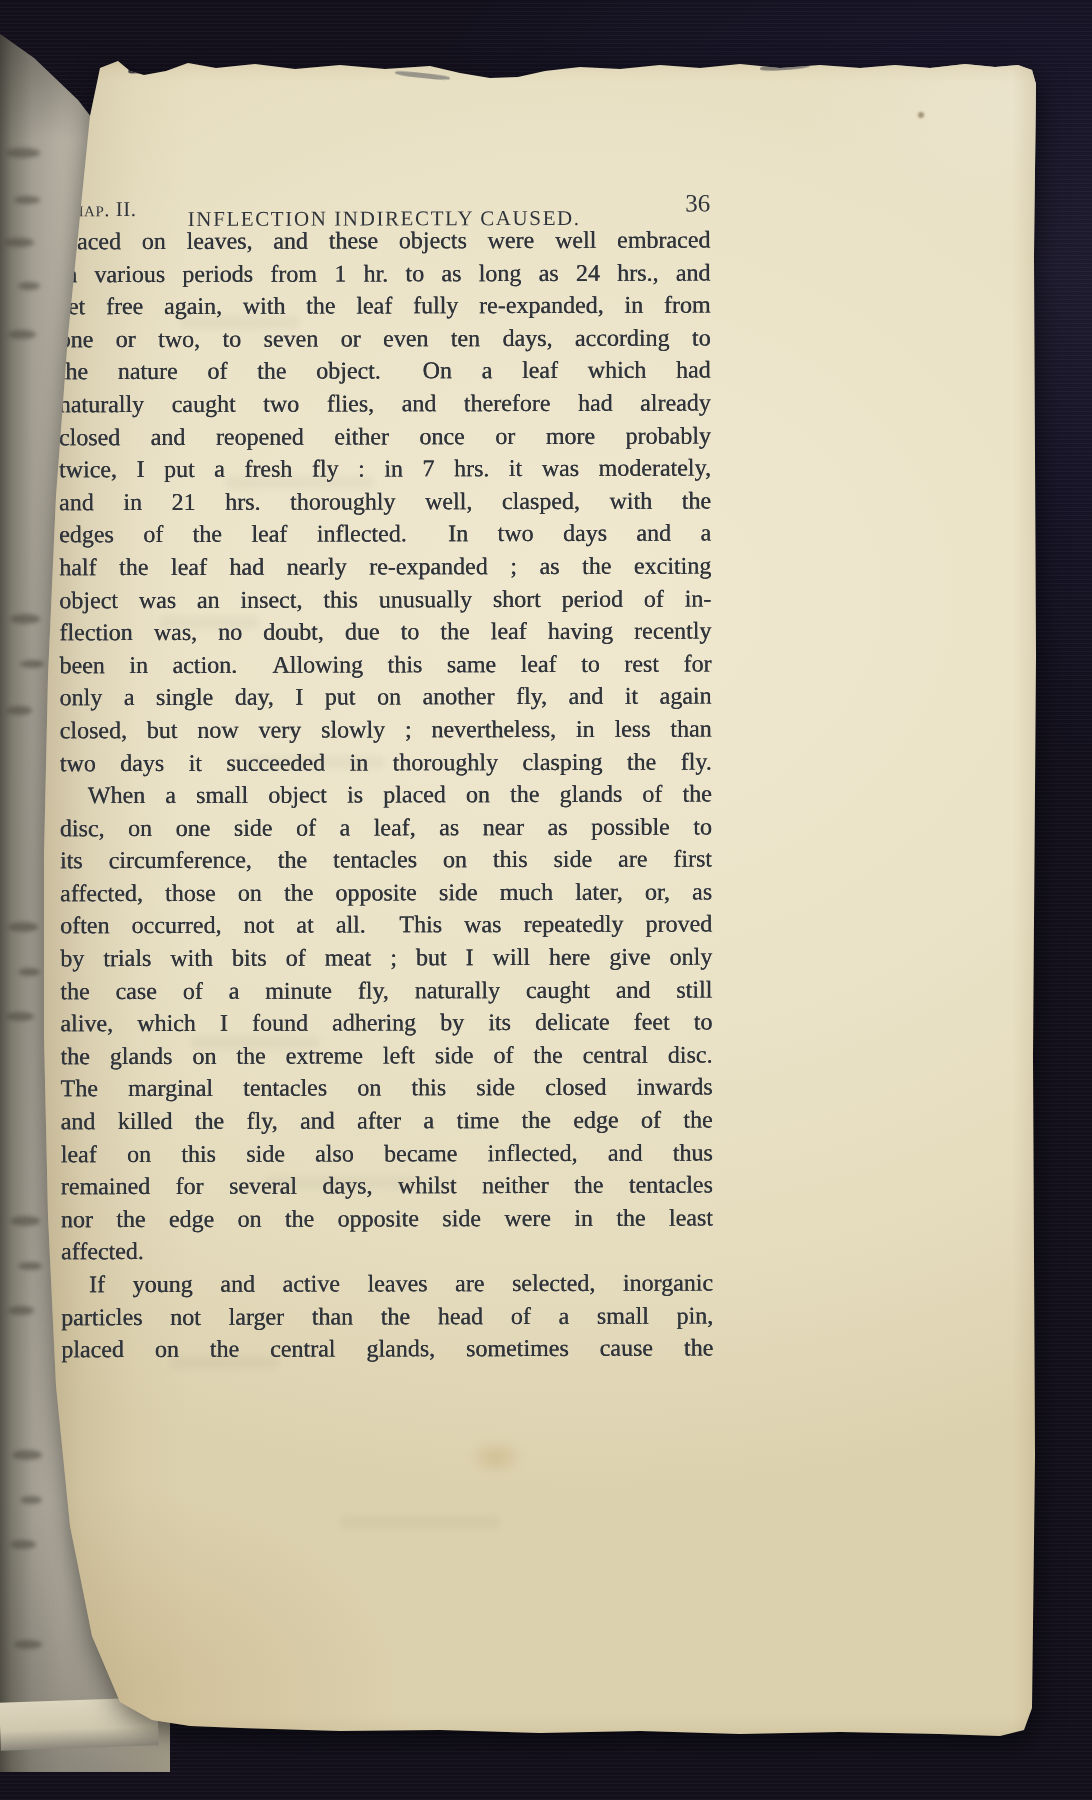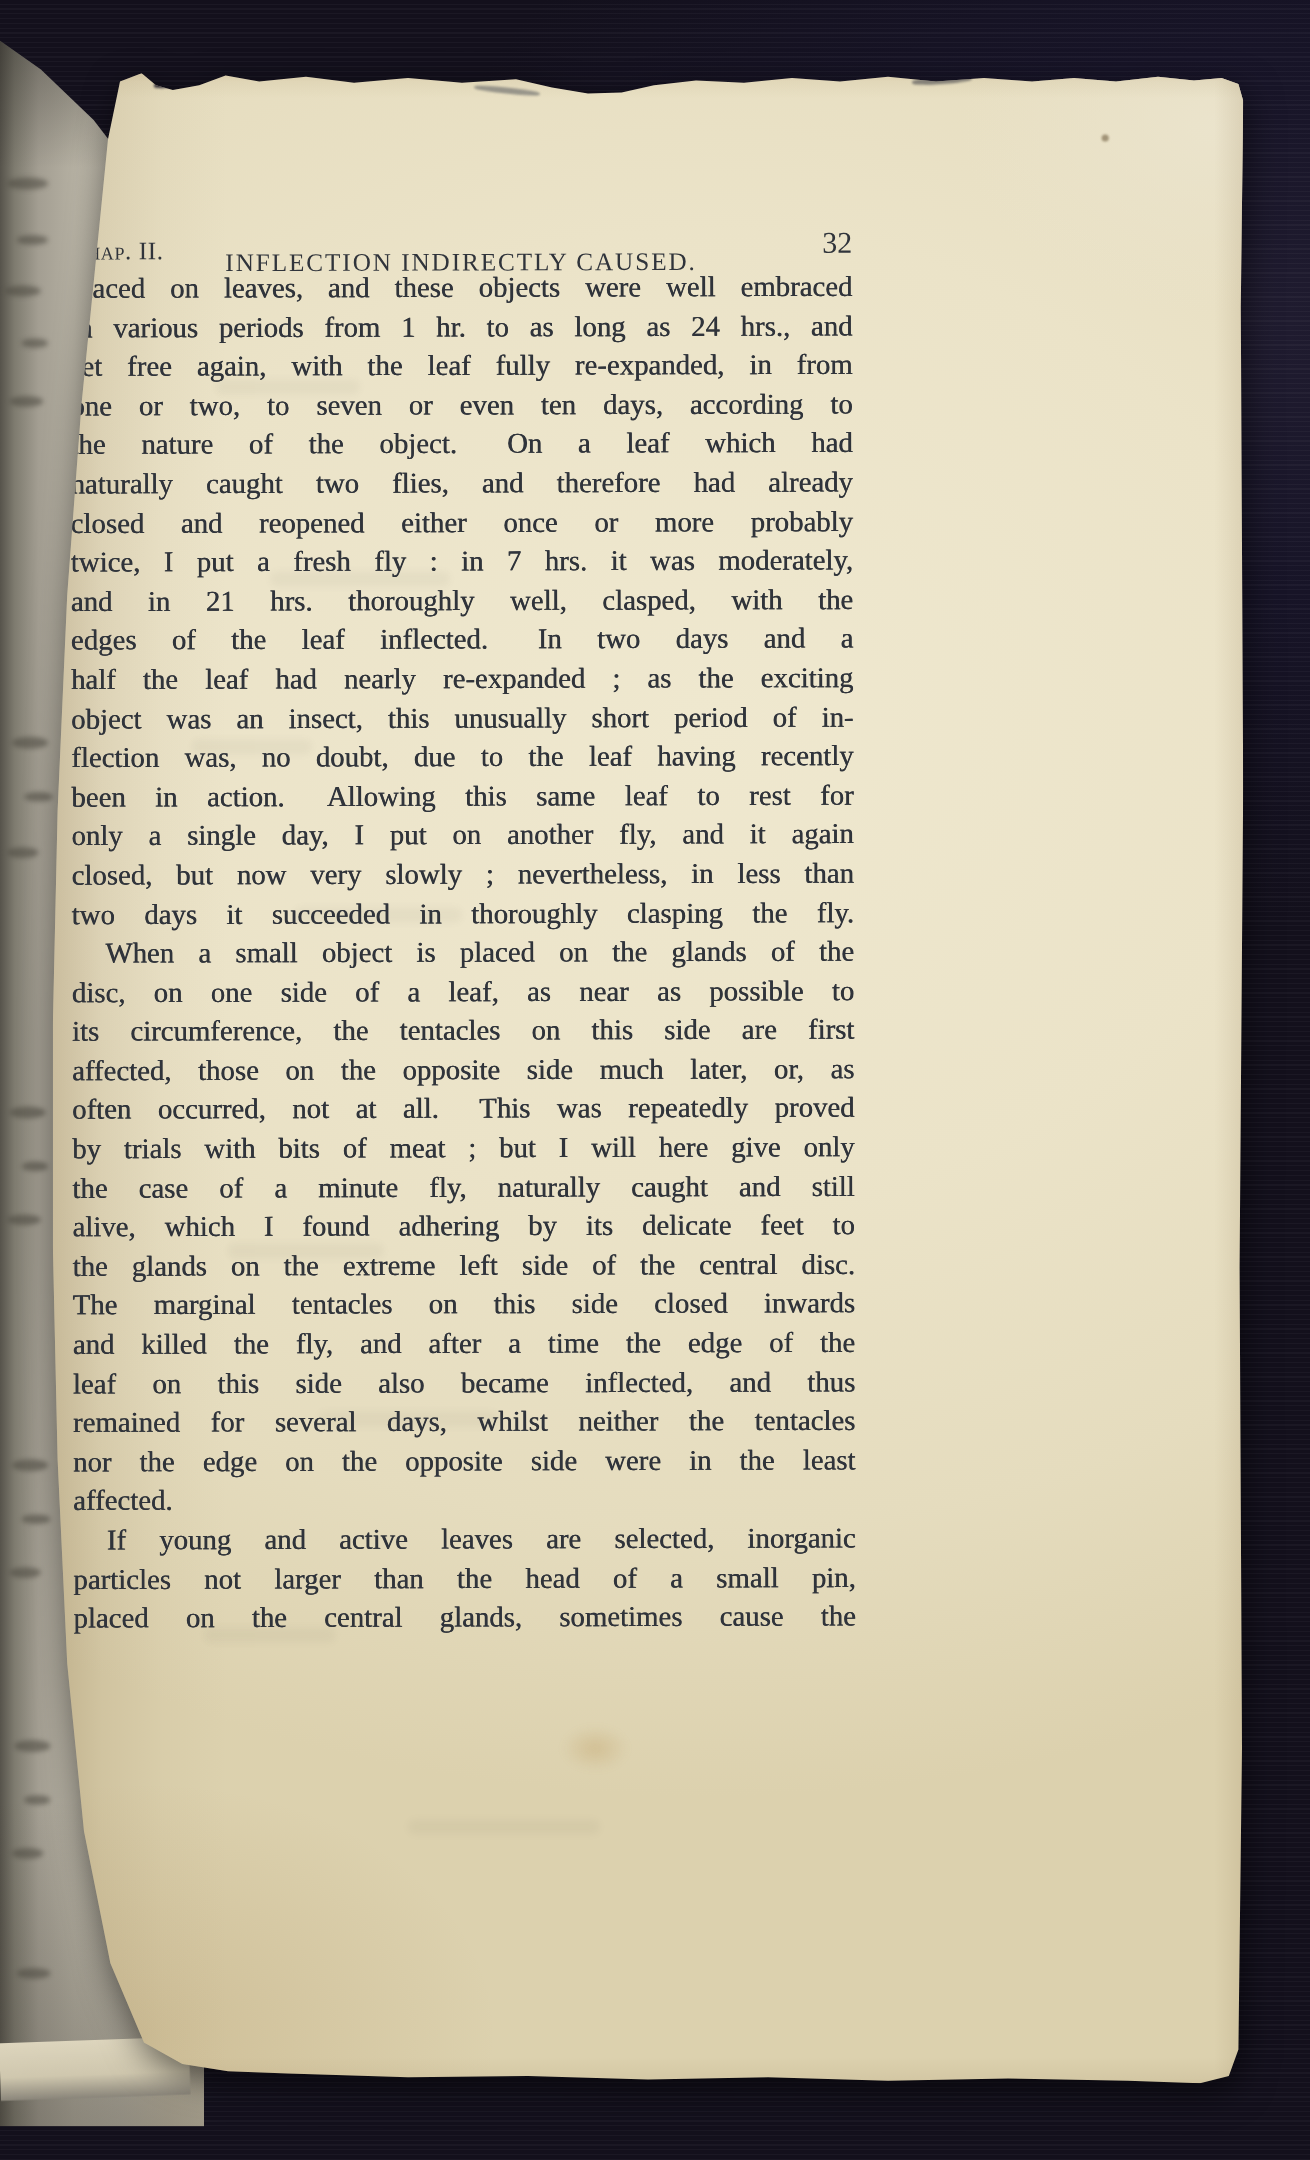--- a/index.html
+++ b/index.html
@@ -117,21 +117,21 @@
         <div class="ghost" style="left: 120px; top: 560px; width: 100px;"></div>
         <div class="ghost" style="left: 205px; top: 700px; width: 140px;"></div>
         <div class="ghost" style="left: 150px; top: 980px; width: 130px;"></div>
         <div class="ghost" style="left: 225px; top: 1120px; width: 150px;"></div>
         <div class="ghost" style="left: 130px; top: 1300px; width: 110px;"></div>
         <div class="ghost" style="left: 300px; top: 1460px; width: 160px;"></div>
         <div class="content">
         <div class="running-head">
           <span class="chapter">Chap. II.</span>
           <span class="head-title">INFLECTION INDIRECTLY CAUSED.</span>
-          <span class="folio">32</span>
+          <span class="folio">36</span>
         </div>
         <div class="body-text">
             <div class="para">
               <div class="line just">placed on leaves, and these objects were well embraced</div>
               <div class="line just">in various periods from 1 hr. to as long as 24 hrs., and</div>
               <div class="line just">set free again, with the leaf fully re-expanded, in from</div>
               <div class="line just">one or two, to seven or even ten days, according to</div>
               <div class="line just">the nature of the object.  On a leaf which had</div>
               <div class="line just">naturally caught two flies, and therefore had already</div>
               <div class="line just">closed and reopened either once or more probably</div>

